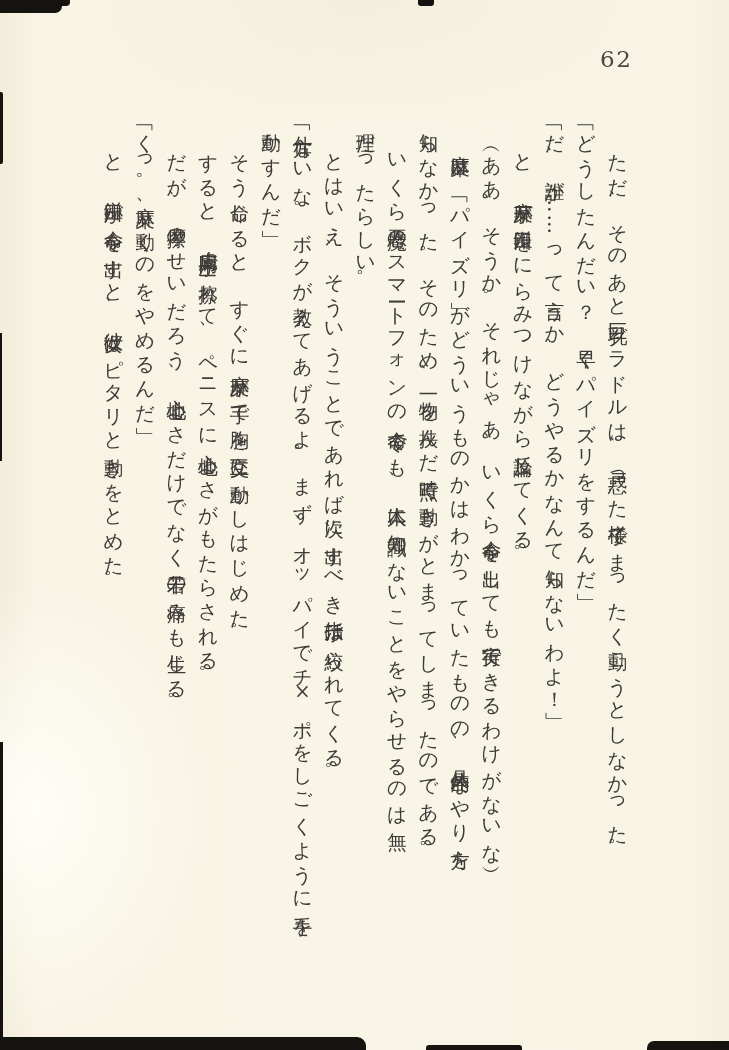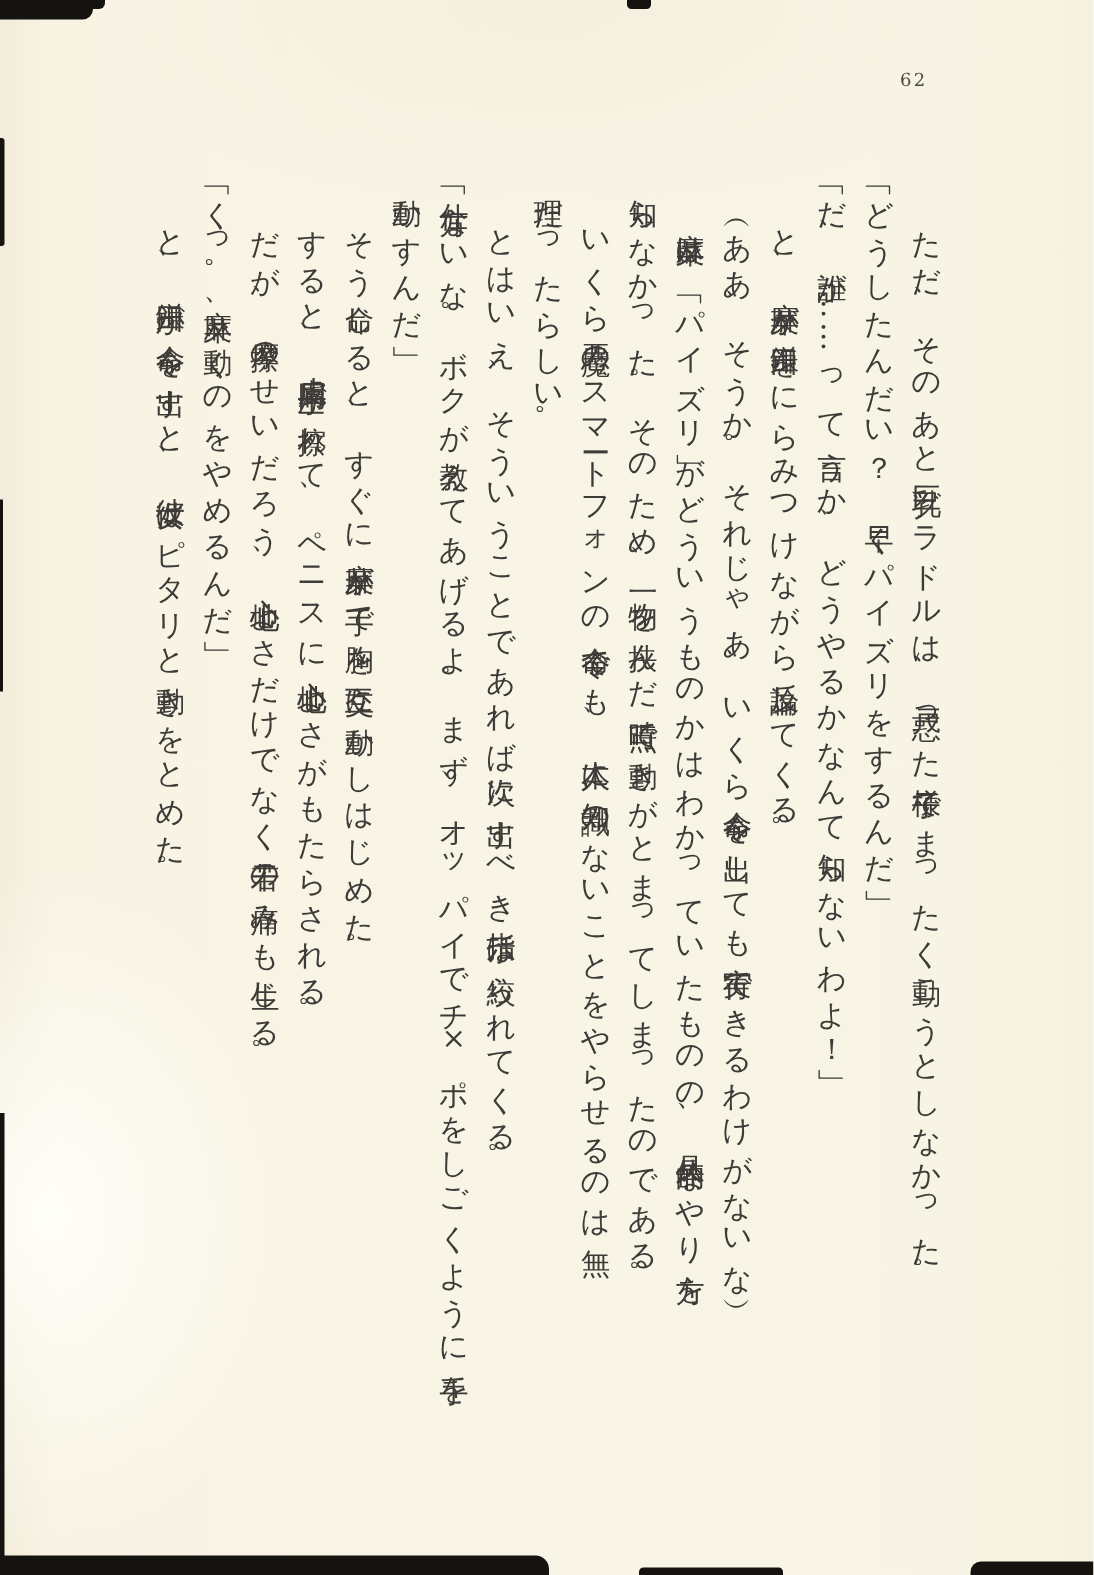--- a/index.html
+++ b/index.html
@@ -15,21 +15,21 @@
     overflow: hidden;
     background:
       radial-gradient(ellipse 250px 330px at 30px 810px, rgba(255,255,250,0.9), rgba(255,255,250,0) 70%),
       radial-gradient(ellipse 400px 200px at 50% 0px, rgba(240,233,214,0.55), rgba(240,233,214,0) 75%),
       linear-gradient(90deg, #f2edda 0%, #f8f3e3 5%, #f9f5e6 50%, #f8f4e4 95%, #f4efde 100%);
   }
   .page-number {
     position: absolute;
     top: 46px;
     left: 600px;
-    font-size: 12px;
+    font-size: 23px;
     letter-spacing: 1.5px;
     color: #4a4742;
   }
   .text-block {
     position: absolute;
     top: 118px;
     right: 96px;
     height: 885px;
     writing-mode: vertical-rl;
     text-orientation: mixed;

